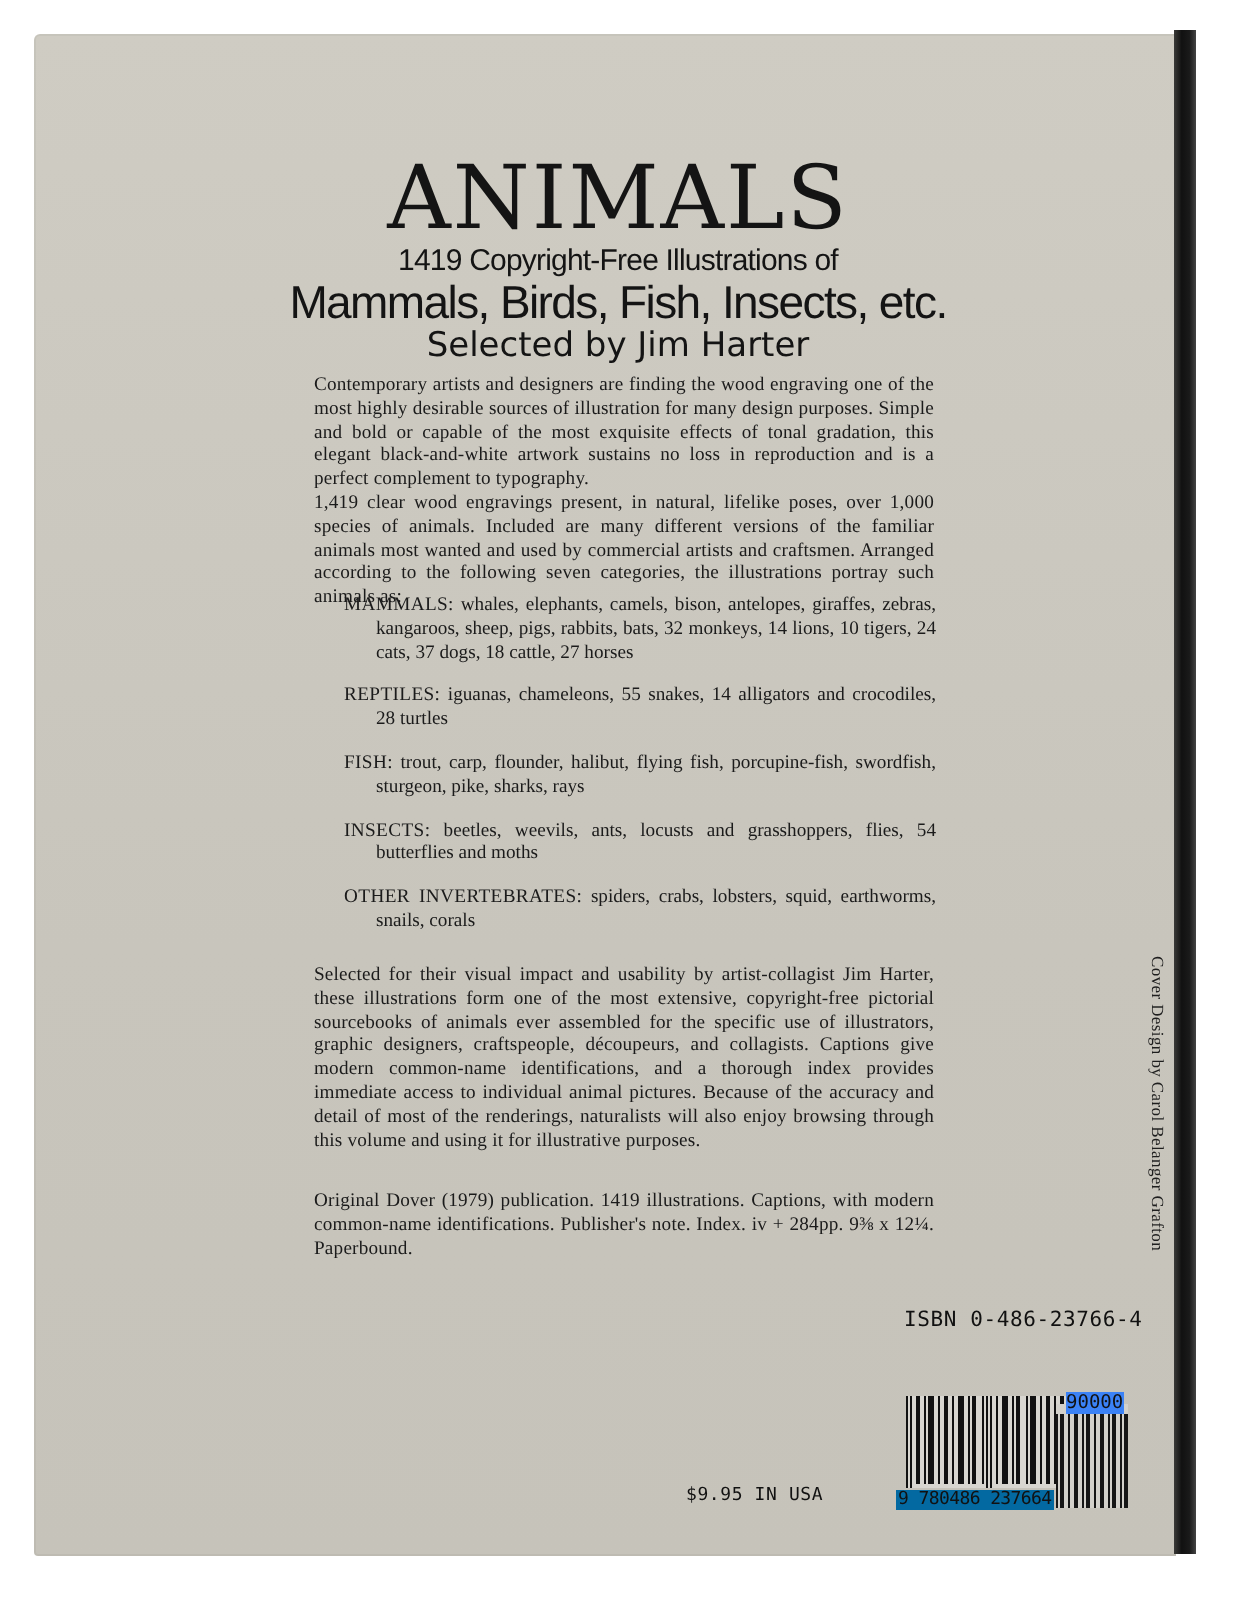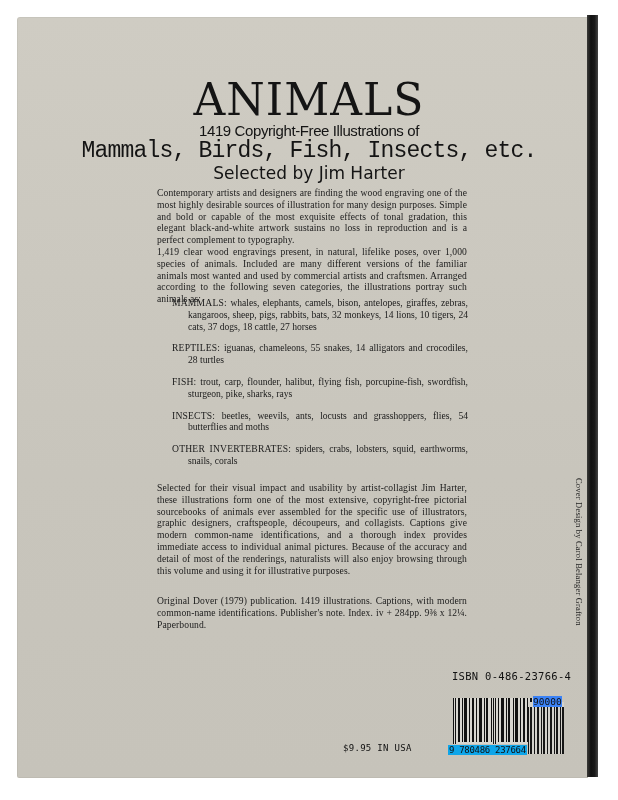--- a/index.html
+++ b/index.html
@@ -17,21 +17,21 @@
   .spine {
     position: absolute; left: 587px; top: 15px; width: 11px; height: 762px;
     background: linear-gradient(90deg, #3a3a38 0%, #111 35%, #1a1a1a 70%, #444 100%);
   }
   .title-block { position: absolute; left: 0; width: 618px; text-align: center; color: #141414; }
   .main-title {
     top: 77px; font-size: 44px; letter-spacing: 1px; font-family: "DejaVu Serif", serif;
     font-weight: normal; line-height: 46px;
   }
   .subtitle { top: 122px; font-size: 15px; font-family: Liberation Sans, sans-serif; letter-spacing: -0.4px; }
-  .subtitle2 { top: 138px; font-size: 23px; font-family: Liberation Mono, monospace; letter-spacing: -0.8px; }
+  .subtitle2 { top: 138px; font-size: 23px; font-family: Liberation Sans, sans-serif; letter-spacing: -0.8px; }
   .selected-by { top: 163px; font-size: 17px; font-family: "DejaVu Sans", sans-serif; letter-spacing: 0px; }
 
   .body-text {
     position: absolute; left: 157px; width: 310px; color: #1b1b1b;
     font-size: 9.6px; line-height: 11.8px; text-align: justify; letter-spacing: 0.1px;
   }
   .p1 { top: 187px; }
   .p2 { top: 246px; }
   .cat-list { position: absolute; left: 172px; width: 296px; top: 297px; color: #1b1b1b; font-size: 9.6px; line-height: 11.8px; }
   .cat {
@@ -40,38 +40,38 @@
   .cat .cat-name { letter-spacing: 0.2px; }
   .p3 { top: 482px; }
   .p4 { top: 595px; }
 
   .vertical-credit {
     position: absolute; left: 574px; top: 478px; width: 10px; height: 160px;
     writing-mode: vertical-rl; font-size: 8.5px; color: #1e1e1e; letter-spacing: 0.2px;
     white-space: nowrap;
   }
   .isbn {
-    position: absolute; left: 452px; top: 670px; font-family: "DejaVu Sans Mono", monospace;
+    position: absolute; left: 452px; top: 654px; font-family: "DejaVu Sans Mono", monospace;
     font-size: 10.5px; color: #111; letter-spacing: 0.3px;
   }
   .barcode-main {
     position: absolute; left: 453px; top: 698px; width: 83px; height: 46px; display: flex; align-items: stretch;
     background: #d8d6d0;
   }
   .barcode-addon {
     position: absolute; left: 528px; top: 702px; width: 36px; height: 52px;
   }
   .addon-digits {
     position: absolute; left: 533px; top: 696px; font-family: "DejaVu Sans Mono", monospace; font-size: 9.5px; color: #111;
     background: #3b82f6;
   }
   .bars { position: absolute; left: 0; top: 0; width: 100%; height: 100%; }
   .ean-digits {
     position: absolute; left: 448px; top: 745px; font-family: "DejaVu Sans Mono", monospace; font-size: 9px; color: #111;
-    letter-spacing: -0.3px; background: #0ea5e9; padding: 0 1px;
+    letter-spacing: -0.3px; background: #0369a1; padding: 0 1px;
   }
   .price {
     position: absolute; left: 343px; top: 743px; font-family: "DejaVu Sans Mono", monospace; font-size: 9px; color: #111;
     letter-spacing: 0.3px;
   }
 </style>
 </head>
 <body>
 
 <div class="cover"></div>

